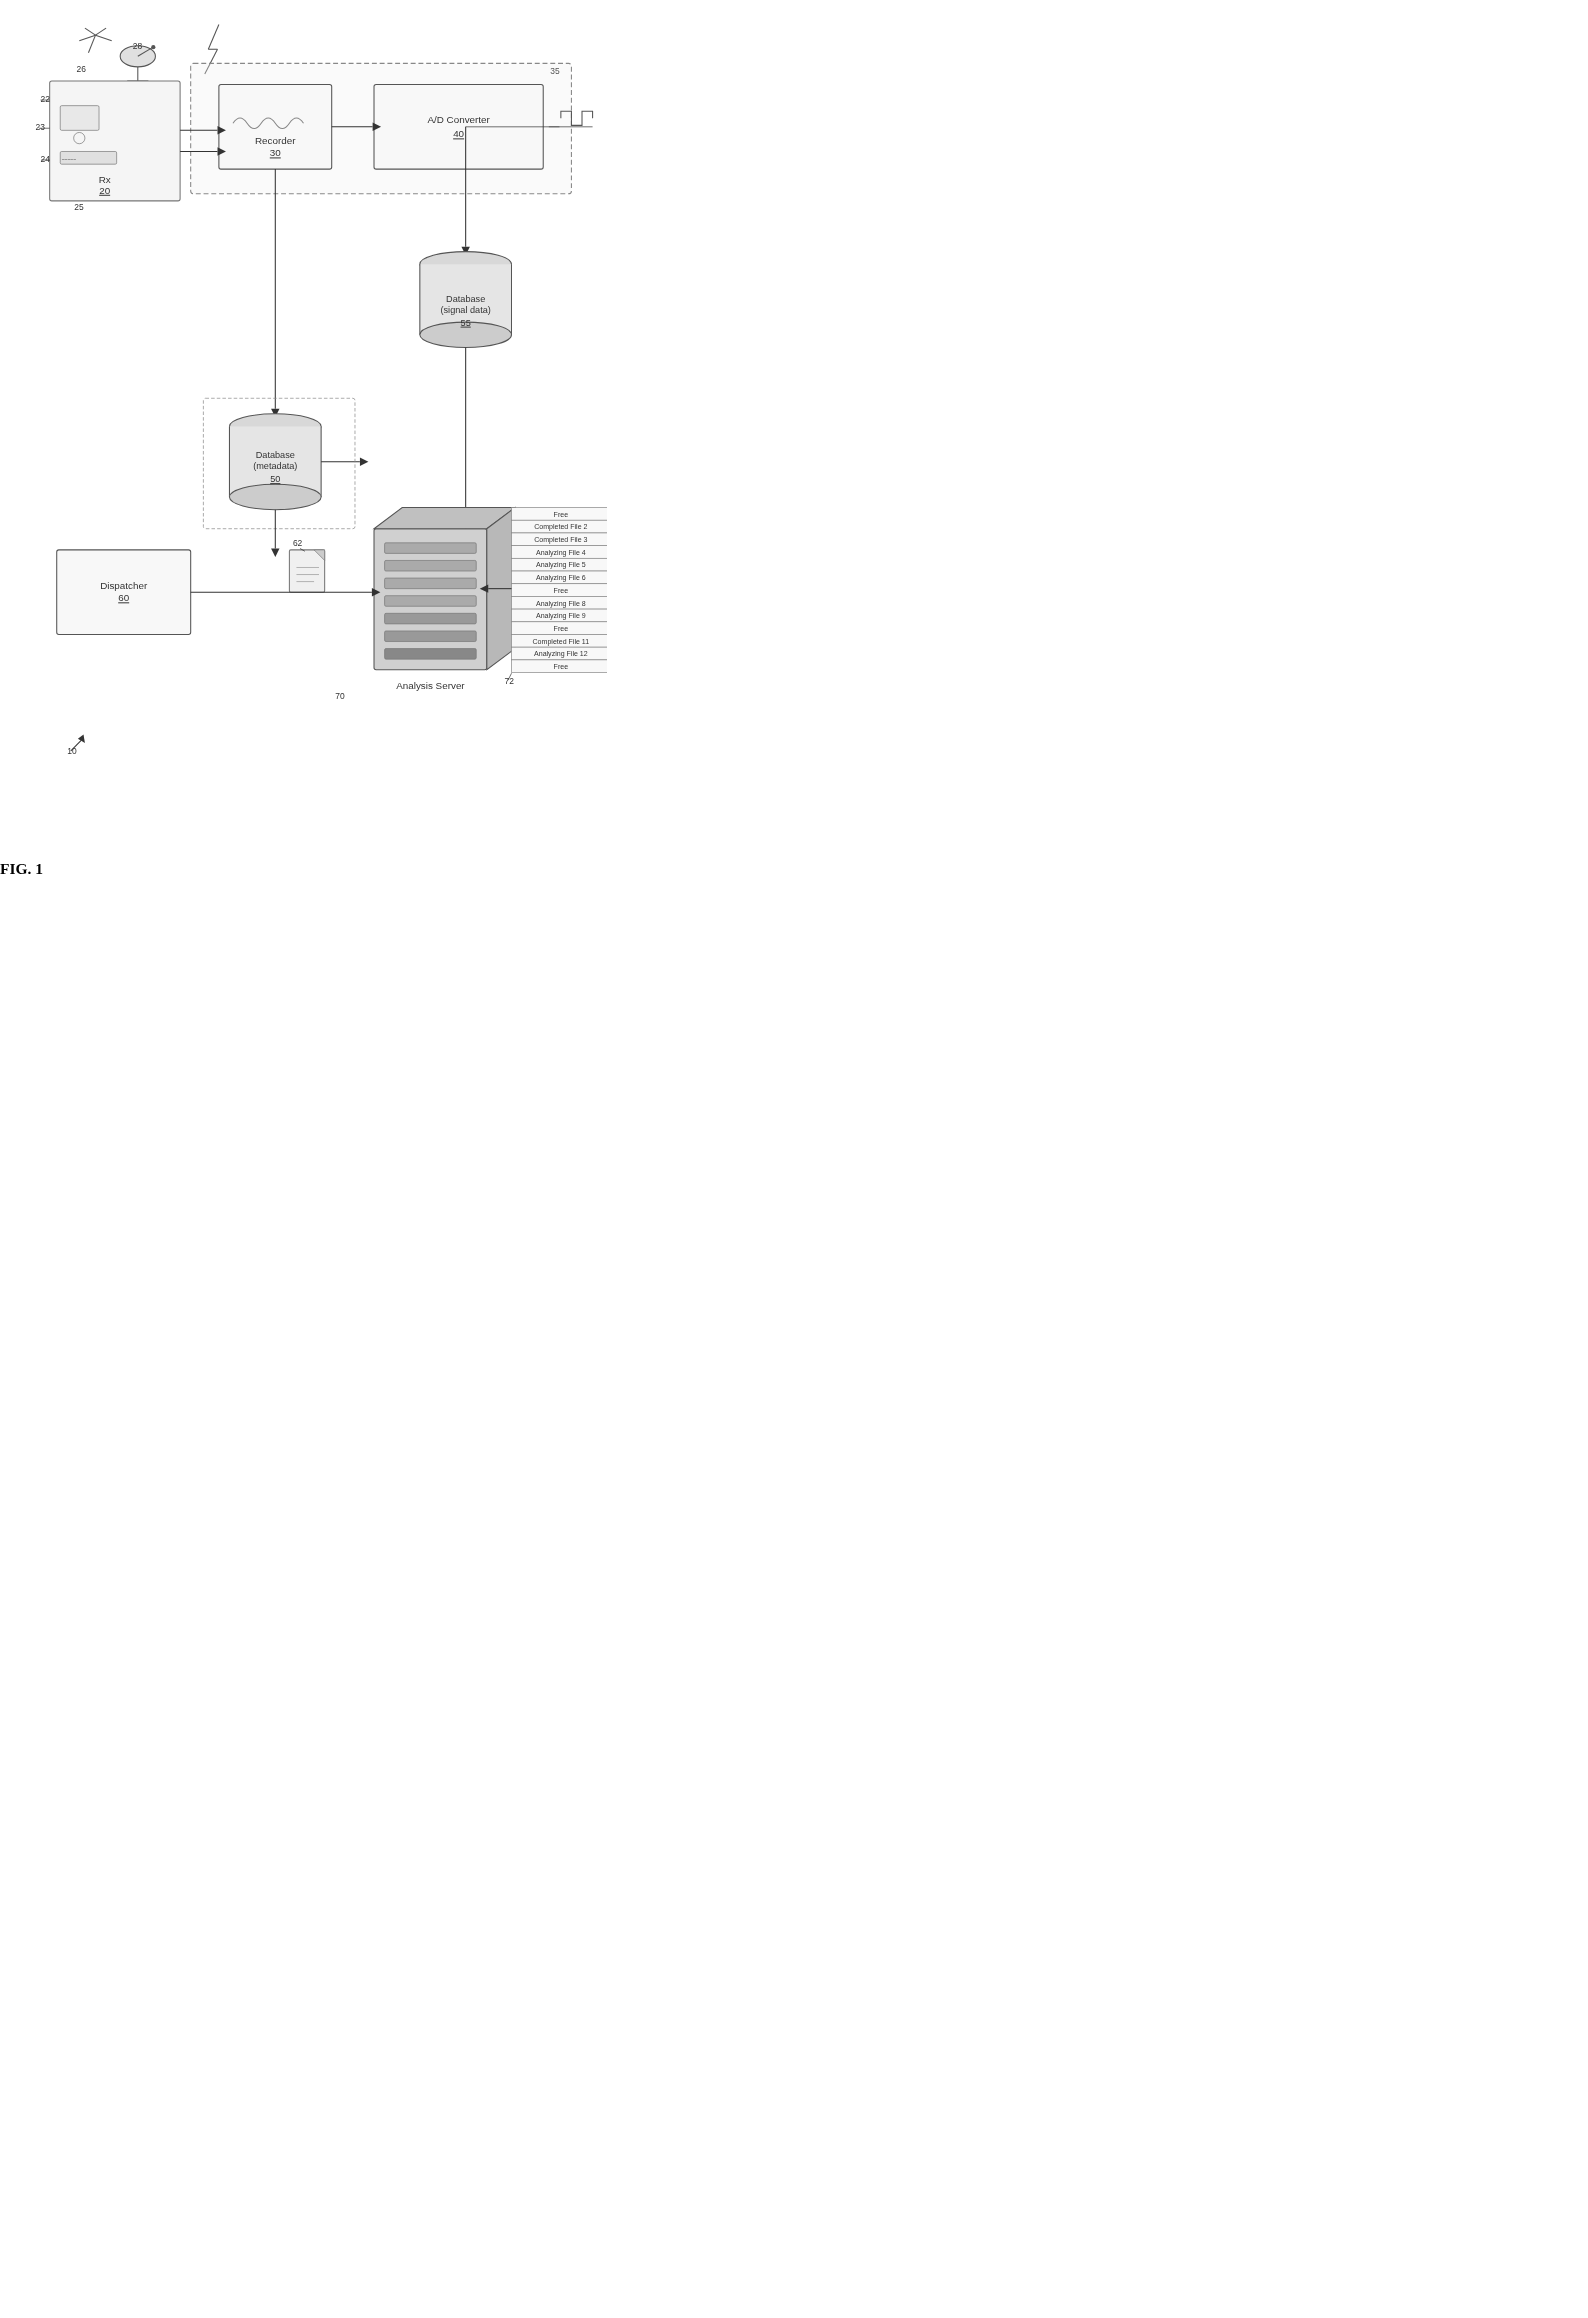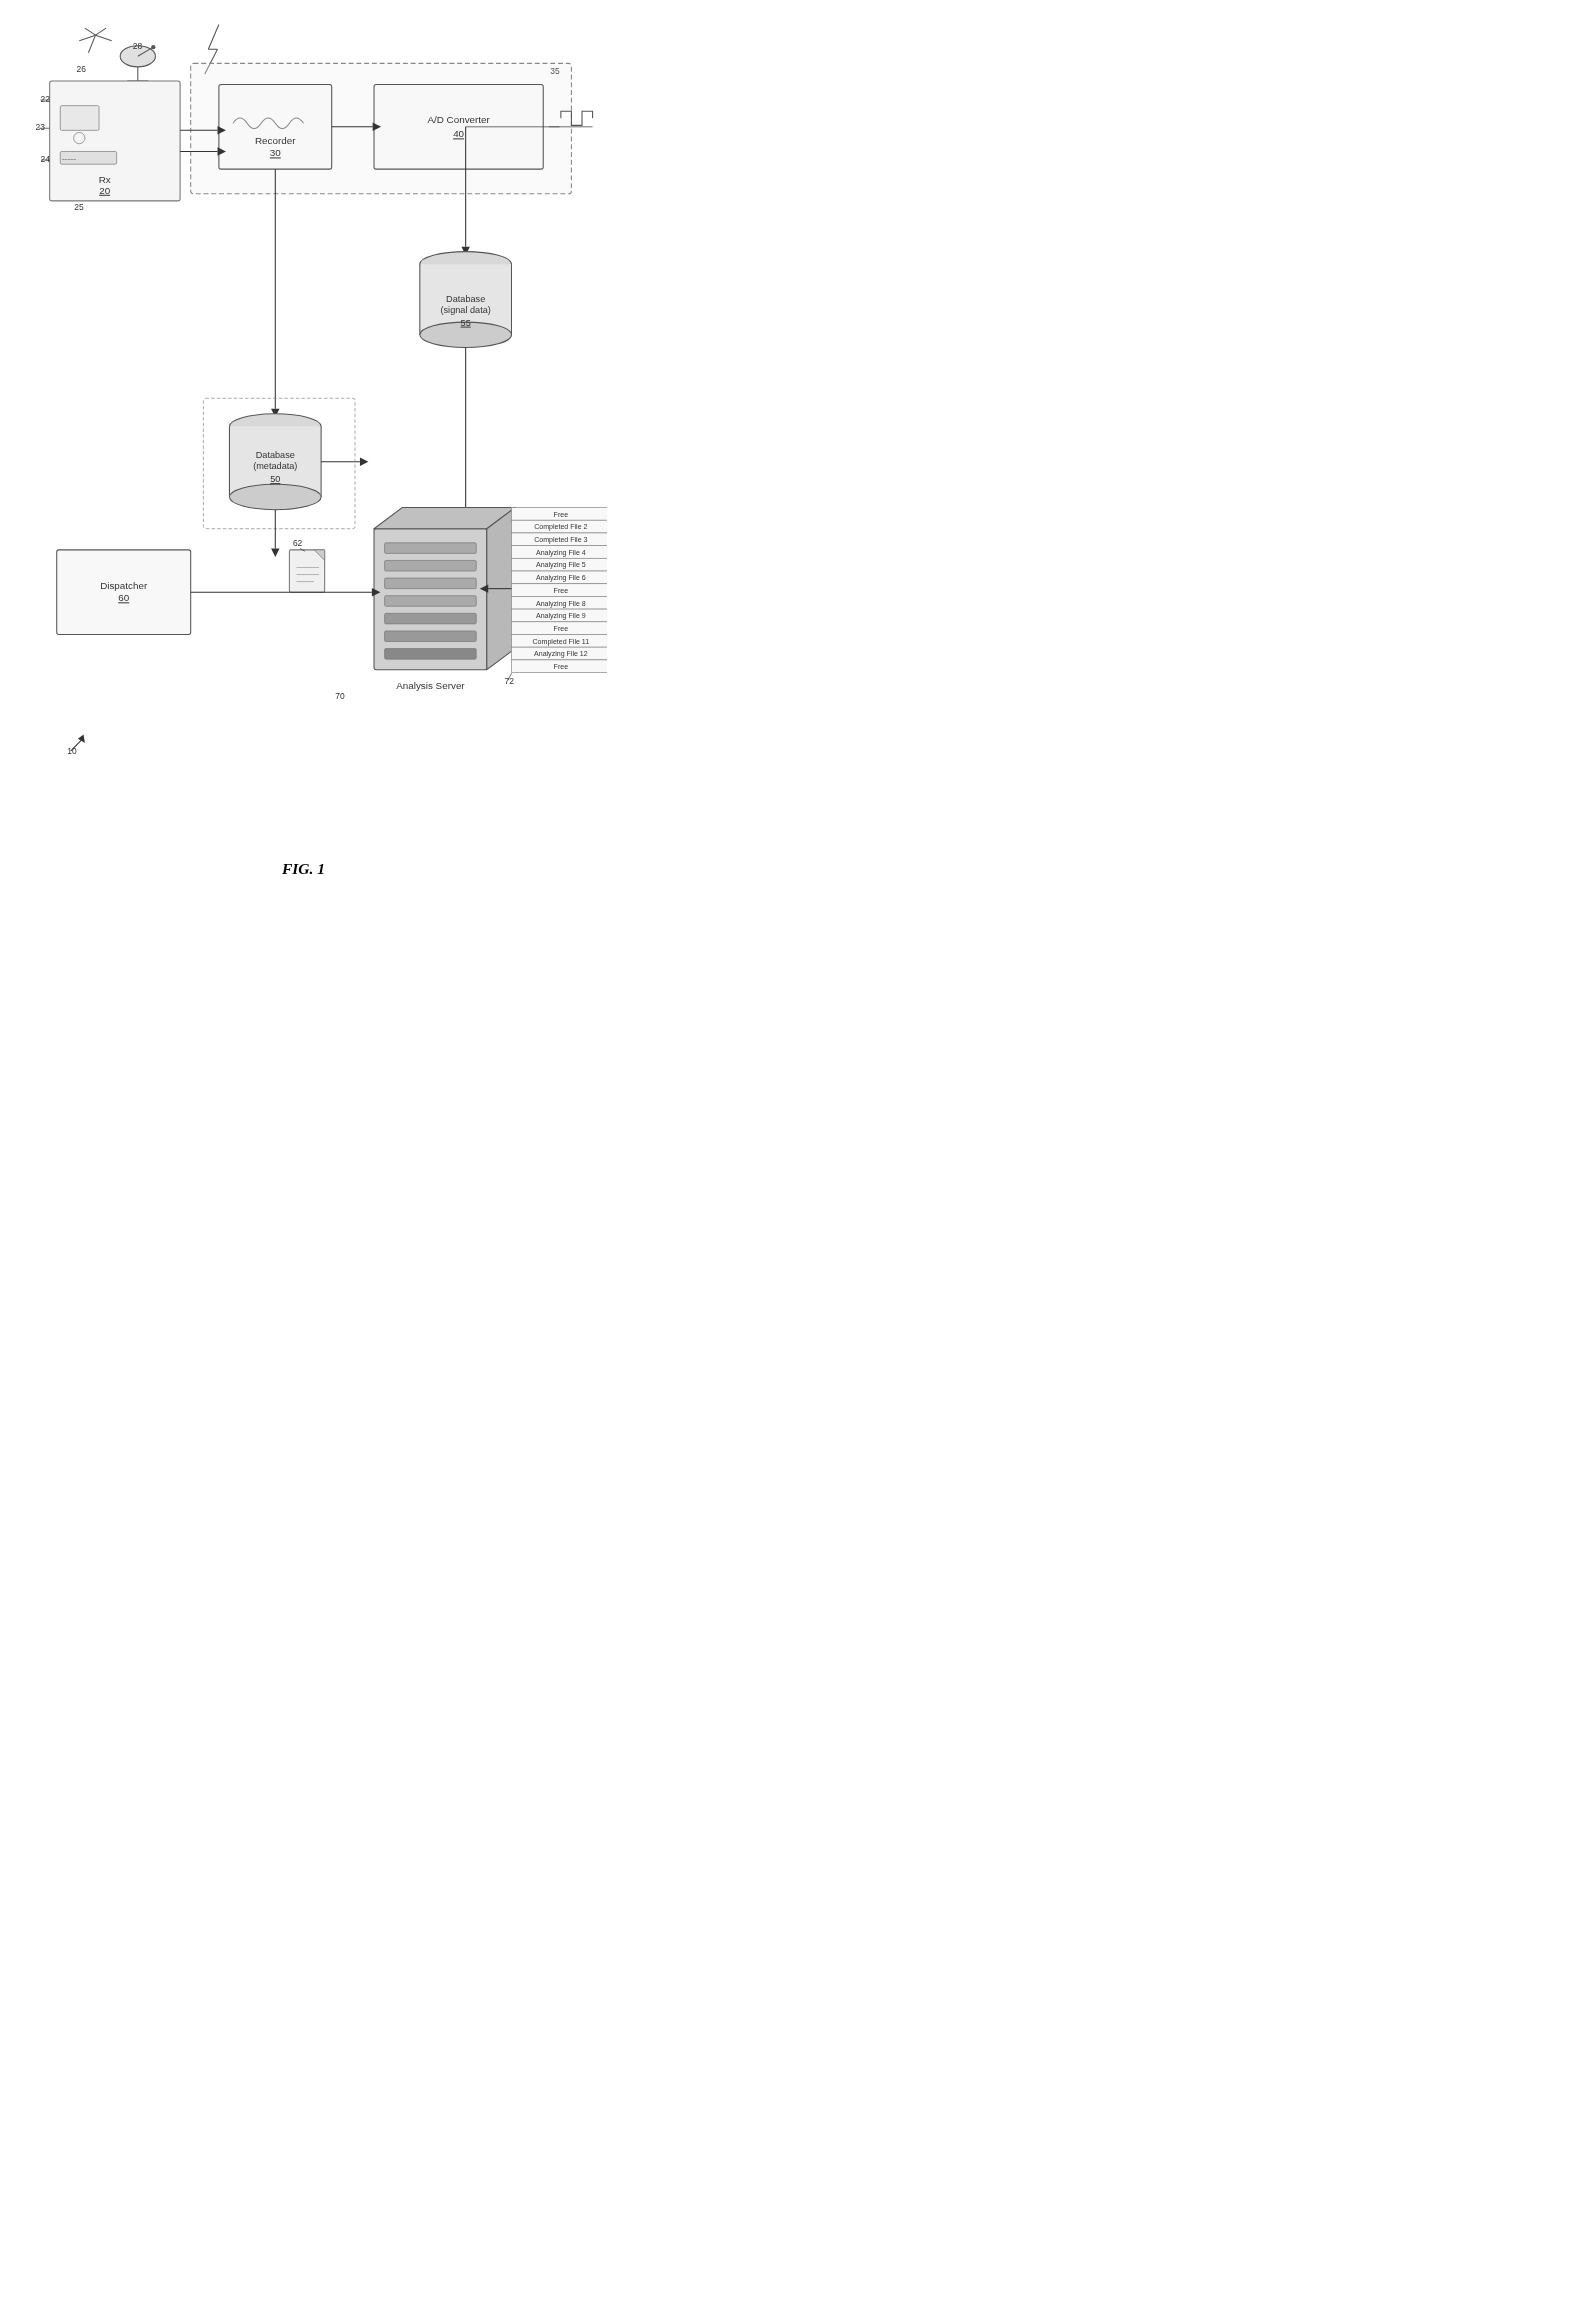--- a/index.html
+++ b/index.html
@@ -14,24 +14,23 @@
 
     .diagram-container {
       position: relative;
       width: 607px;
       height: 832px;
       margin: 14px auto;
     }
 
     
     .fig-title {
-      text-align: center;
+      text-align: left;
       font-size: 15.5px;
       font-weight: bold;
-      font-style: italic;
       margin-top: 7px;
       font-family: 'Times New Roman', serif;
     }
 
     svg.diagram-svg {
       position: absolute;
       top: 0; left: 0;
       width: 100%;
       height: 100%;
       overflow: visible;

